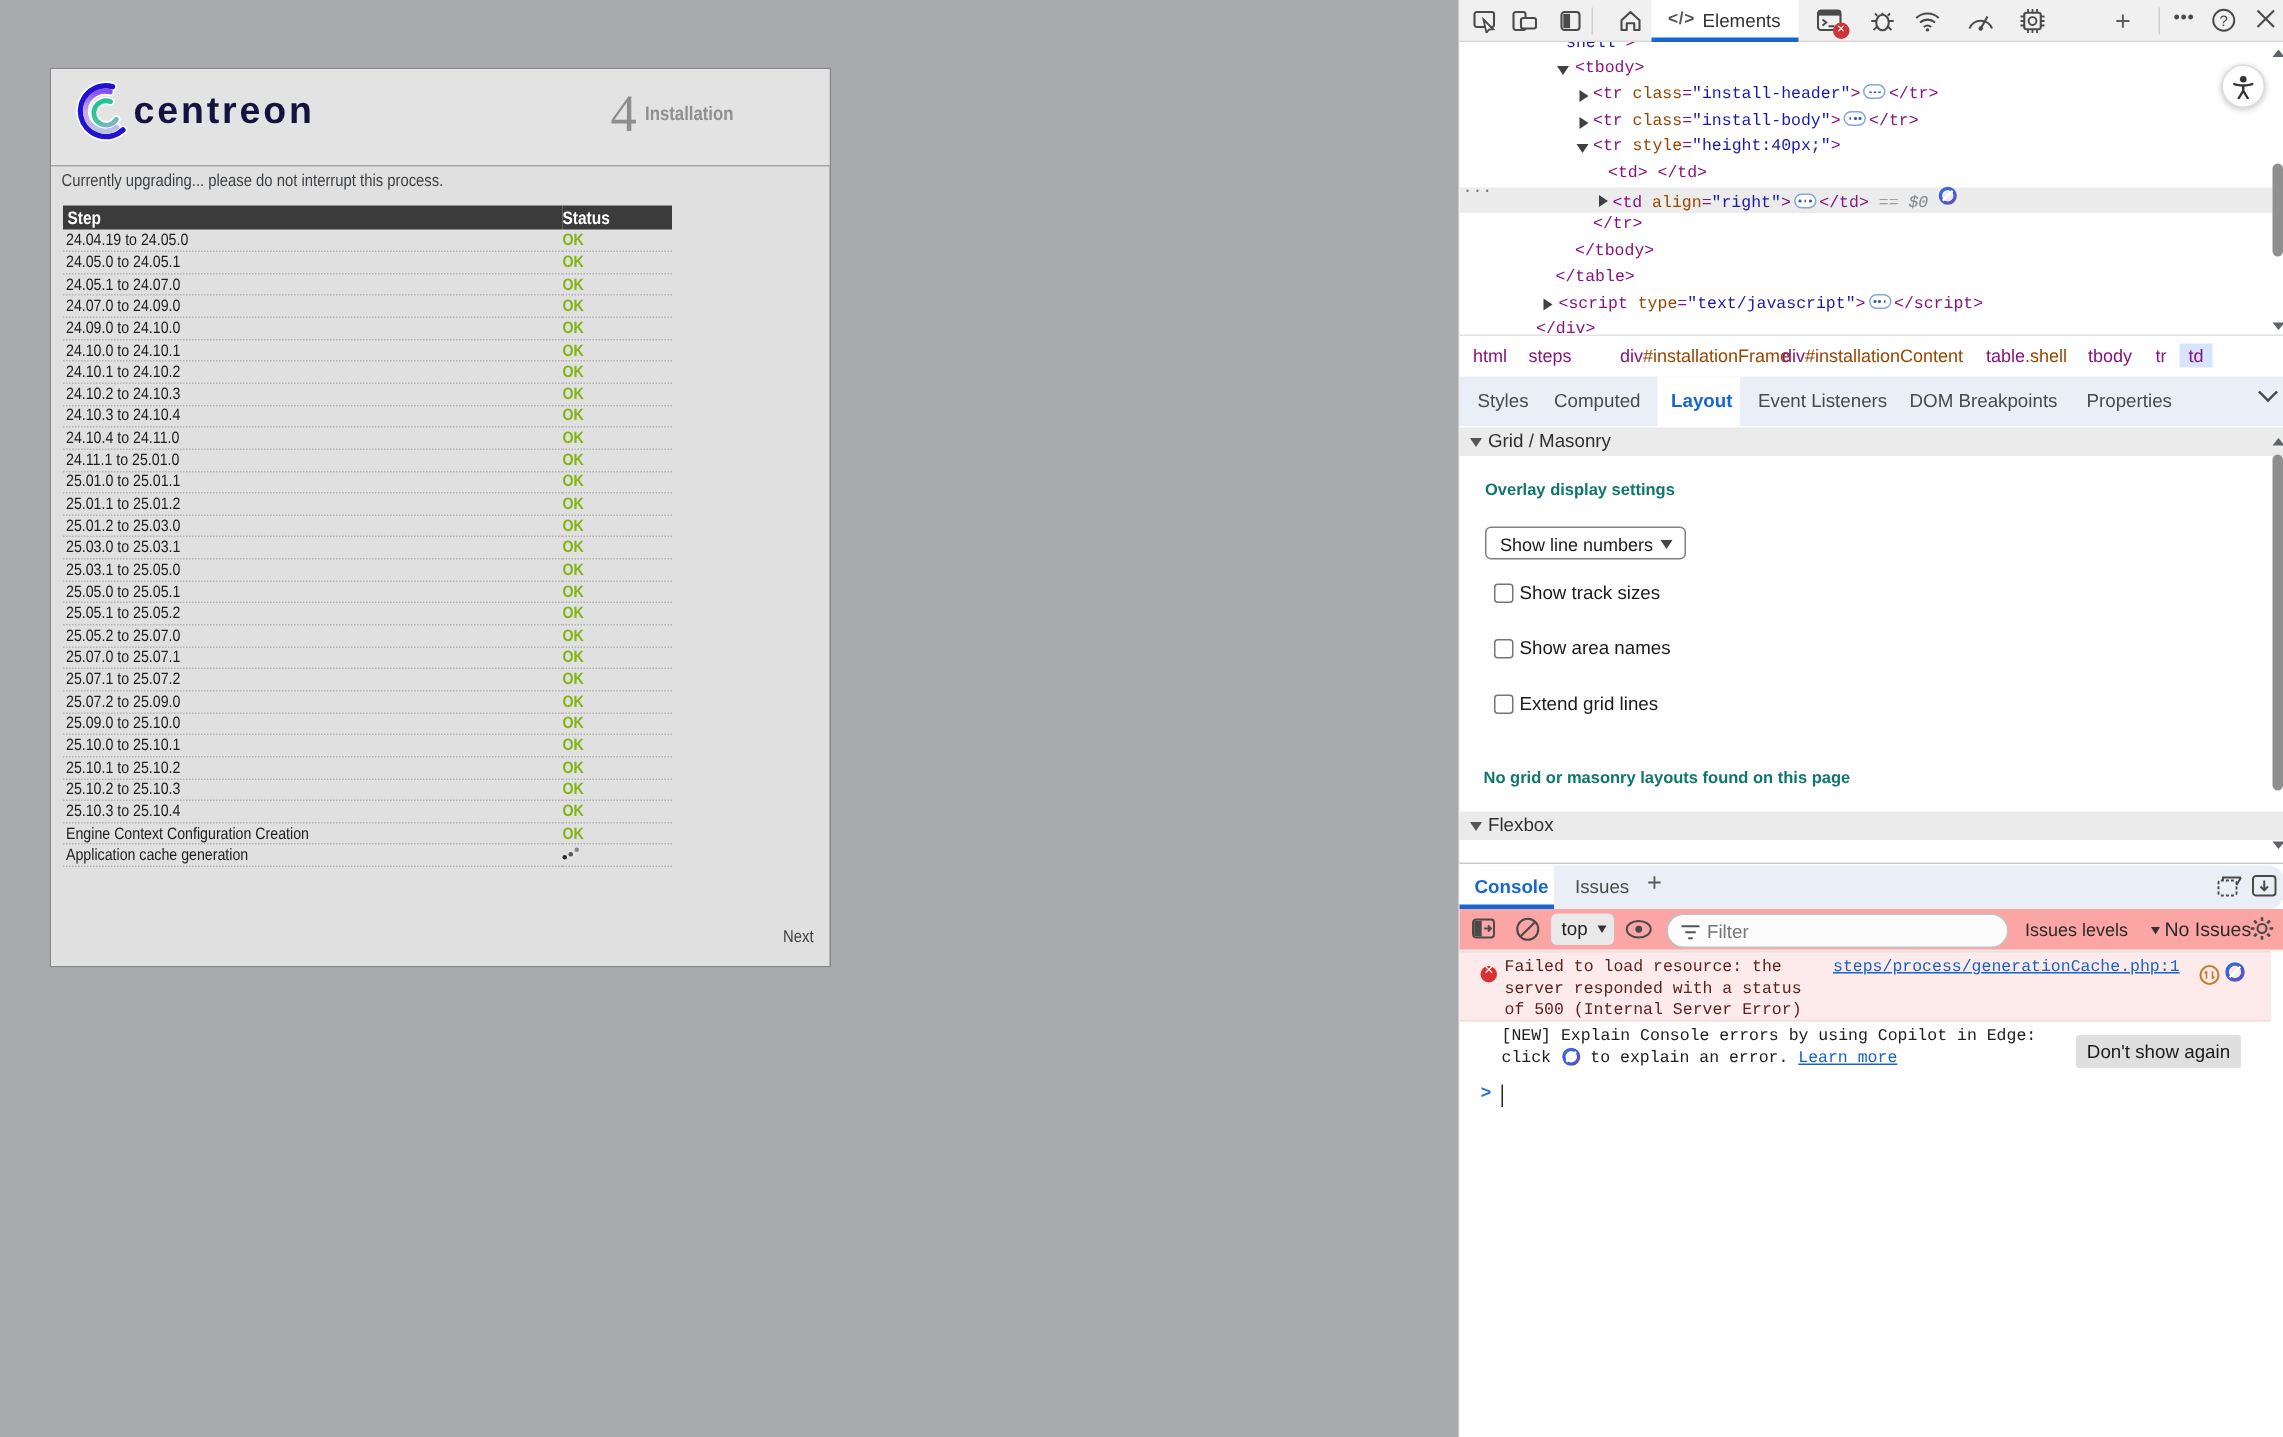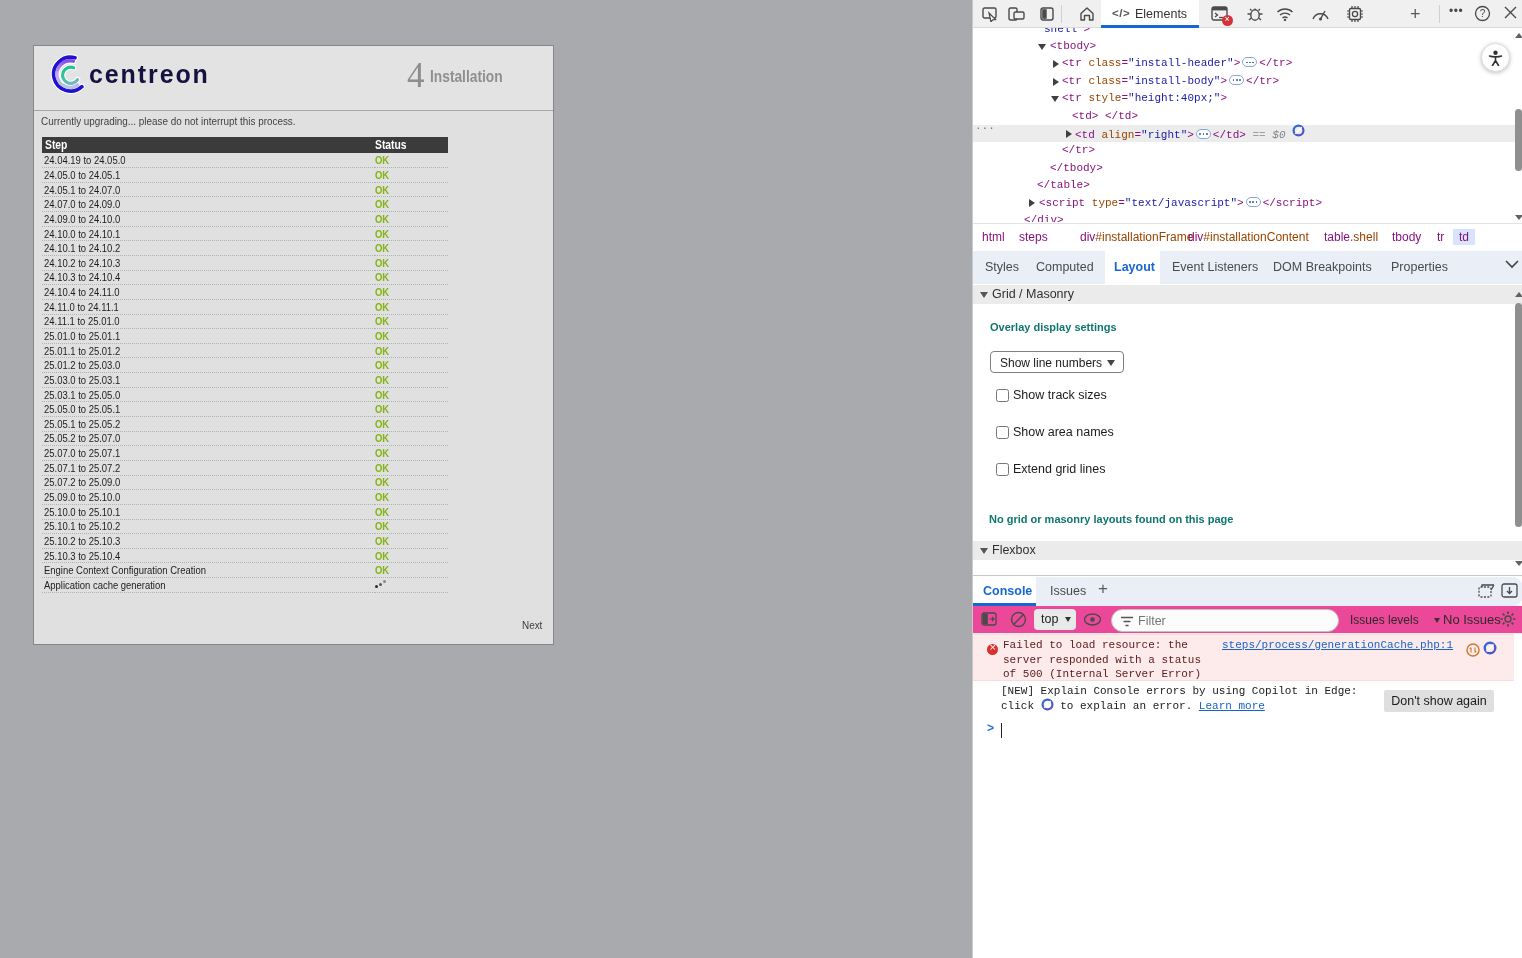--- a/index.html
+++ b/index.html
@@ -5,21 +5,21 @@
 body{font-family:"Liberation Sans",sans-serif;background:#a9aaad;}
 #app{position:relative;width:1522px;height:958px;}
 .abs{position:absolute;}
 
 .sx{display:inline-block;transform:scaleX(0.86);transform-origin:0 50%;white-space:nowrap;}
 #box{position:absolute;left:33px;top:45px;width:521px;height:600px;background:#e0e0e0;border:1px solid #878787;}
 #boxhead{position:absolute;left:0;top:0;width:100%;height:65px;background:#e3e3e3;border-bottom:1px solid #a5a5a5;}
 #logo{position:absolute;left:16px;top:8px;}
 #cword{position:absolute;left:55px;top:13.5px;font-size:25px;font-weight:bold;letter-spacing:1.9px;color:#15123f;}
 #stepnum{position:absolute;left:373px;top:10px;font-size:35px;font-family:"Liberation Serif",serif;font-weight:400;color:#8d8d8d;}
-#steplab{position:absolute;left:396px;top:22px;font-size:16px;font-weight:bold;color:#8f8f8f;}
+#steplab{position:absolute;left:396px;top:22px;font-size:13px;font-weight:bold;color:#8f8f8f;}
 #upgmsg{position:absolute;left:7px;top:68.5px;font-size:11.5px;color:#3e4144;}
 #tbl{position:absolute;left:8px;top:91px;width:406px;border-collapse:collapse;table-layout:fixed;}
 #tbl th{background:#3b3b3b;color:#fff;font-size:12px;font-weight:bold;text-align:left;height:16px;padding:0 0 0 3px;}
 #tbl td{font-size:11px;color:#1c1c1c;height:14.65px;padding:0 0 0 2px;border-bottom:1px dotted #b2b2b2;vertical-align:middle;}
 #tbl .w1{width:333px;}
 #tbl .ok{color:#83b312;font-weight:bold;font-size:11px;}
 #tbl .c2{padding-left:0;}
 #tbl th:nth-child(2){padding-left:0;}
 .spin{position:relative;display:inline-block;width:10px;height:10px;}
 .spin i{position:absolute;width:3px;height:3px;border-radius:50%;background:#2a2a2a;}
@@ -83,21 +83,21 @@
 .cbrow{position:absolute;left:23px;font-size:12.5px;color:#1b1b1b;}
 .cbrow .cb{position:absolute;left:0;top:0;width:13px;height:13px;border:1px solid #767676;border-radius:2.5px;background:#fff;}
 .cbrow .lb{position:absolute;left:17px;top:-1px;white-space:nowrap;}
 
 #cons{position:absolute;left:0;top:575px;width:550px;height:383px;background:#fff;border-top:1px solid #c9c9c9;}
 #ctabs{position:absolute;left:0;top:1px;width:550px;height:29px;background:#e9eef7;border-radius:11px;}
 #ctabs .contab{position:absolute;left:0;top:0;width:63px;height:29px;background:#fff;}
 #ctabs .contab .ul{position:absolute;left:0;bottom:0;width:63px;height:2.6px;background:#1767d2;}
 #ctabs .contab .lbl{position:absolute;left:10px;top:7px;font-size:12.5px;font-weight:bold;color:#1767d2;}
 #ctabs .iss{position:absolute;left:77px;top:7px;font-size:12.5px;color:#4a4a4a;}
-#ctoolbar{position:absolute;left:0;top:30px;width:550px;height:28px;background:#ec4899;border-bottom:1px solid #ededed;padding-left:35px;}
+#ctoolbar{position:absolute;left:0;top:30px;width:550px;height:28px;background:#fca5a5;border-bottom:1px solid #ededed;padding-left:35px;}
 #topdd{position:absolute;left:61px;top:3px;width:42px;height:21px;background:#e9e9e9;border-radius:4px;}
 #topdd .txt{position:absolute;left:7px;top:3px;font-size:12.5px;color:#222;}
 #topdd .tri2{position:absolute;right:5px;top:8px;width:0;height:0;border-top:5px solid #333;border-left:3.8px solid transparent;border-right:3.8px solid transparent;}
 #filterbox{position:absolute;left:138px;top:2.5px;width:228px;height:23px;border:1px solid #c2c2c2;border-radius:12px;background:#fcfcfc;}
 #filterbox .ph{position:absolute;left:26px;top:4px;font-size:12.5px;color:#767676;}
 #errrow{position:absolute;left:0;top:58px;width:541px;height:47px;background:#fcebea;border-top:1px solid #f6dcda;border-bottom:1px solid #f6dcda;font-family:"Liberation Mono",monospace;font-size:11px;}
 #errrow .msg{position:absolute;left:30px;top:3px;line-height:14.7px;color:#5e2120;}
 #errrow .lnk{position:absolute;left:249px;top:3px;line-height:14.7px;color:#1763c8;text-decoration:underline;}
 #errx{position:absolute;left:14px;top:9px;width:11px;height:11px;border-radius:50%;background:#d93030;}
 #errx:after{content:"\00d7";position:absolute;left:2.4px;top:-3.3px;color:#fff;font-size:11px;font-family:"Liberation Sans",sans-serif;}
@@ -175,24 +175,20 @@
 <tr>
             <td class="c1"><span class="sx">24.10.2 to 24.10.3</span></td>
             <td class="c2"><span class="ok sx">OK</span></td>
           </tr>
 <tr>
             <td class="c1"><span class="sx">24.10.3 to 24.10.4</span></td>
             <td class="c2"><span class="ok sx">OK</span></td>
           </tr>
 <tr>
             <td class="c1"><span class="sx">24.10.4 to 24.11.0</span></td>
-            <td class="c2"><span class="ok sx">OK</span></td>
-          </tr>
-<tr>
-            <td class="c1"><span class="sx">24.11.0 to 24.11.1</span></td>
             <td class="c2"><span class="ok sx">OK</span></td>
           </tr>
 <tr>
             <td class="c1"><span class="sx">24.11.1 to 25.01.0</span></td>
             <td class="c2"><span class="ok sx">OK</span></td>
           </tr>
 <tr>
             <td class="c1"><span class="sx">25.01.0 to 25.01.1</span></td>
             <td class="c2"><span class="ok sx">OK</span></td>
           </tr>

